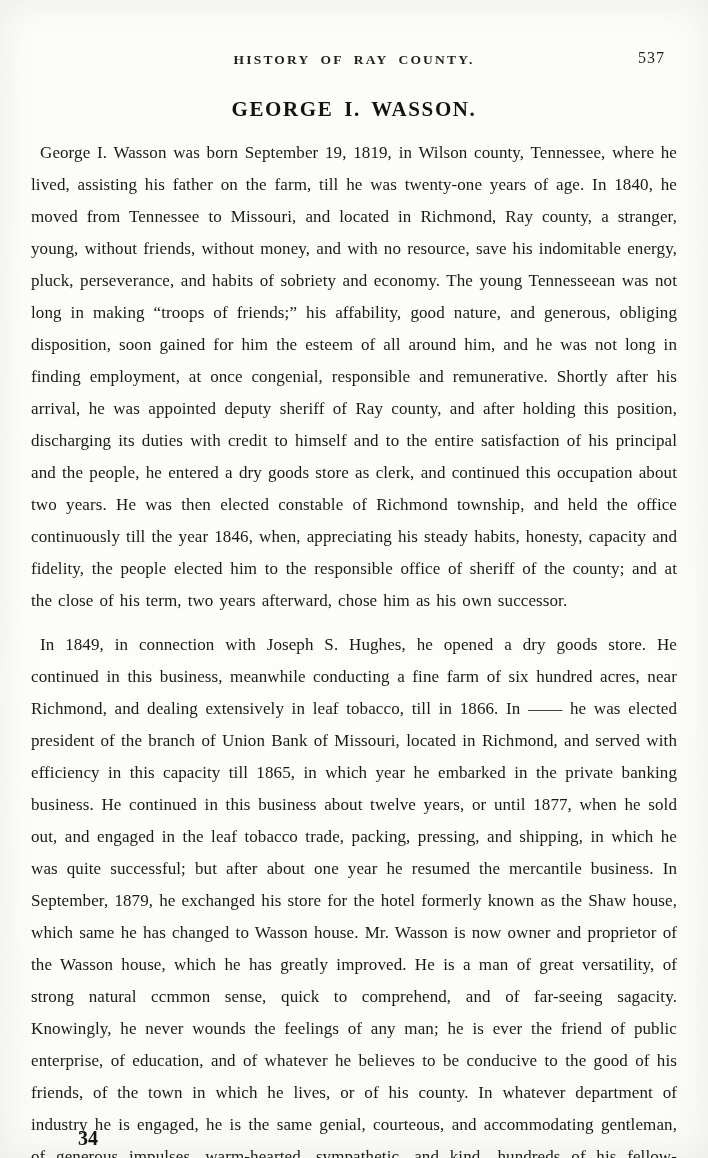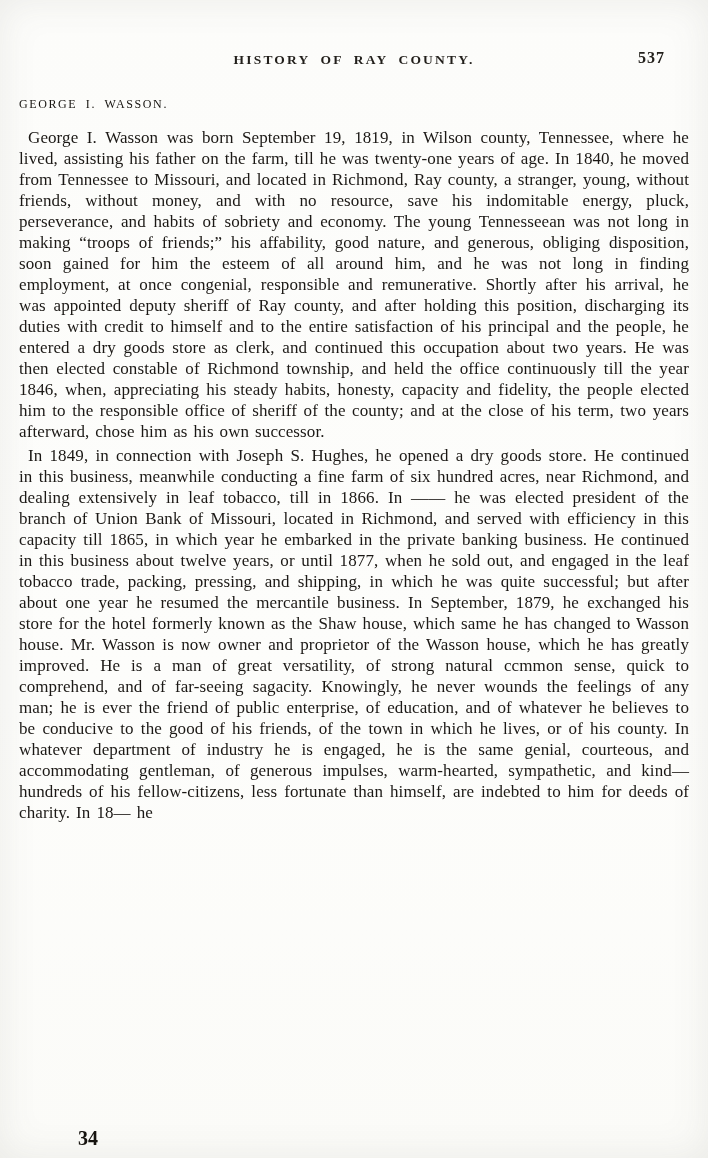--- a/index.html
+++ b/index.html
@@ -28,36 +28,37 @@
     letter-spacing: 2.2px;
     word-spacing: 5px;
     color: #221f1b;
     height: 20px;
   }
   .page-num {
     position: absolute;
     right: 24px;
     top: -3px;
     font-size: 16px;
-    font-weight: bold;
+    font-weight: normal;
     letter-spacing: 1px;
   }
   .article-title {
     margin: 25px 0 15px 0;
-    font-size: 12px;
-    font-weight: normal;
+    text-align: center;
+    font-size: 21px;
+    font-weight: bold;
     letter-spacing: 1.6px;
     word-spacing: 4px;
     color: #16130f;
   }
   .body-para {
-    margin: 0;
+    margin: 12px;
     text-align: justify;
     font-size: 17px;
-    line-height: 21px;
+    line-height: 32px;
     text-indent: 9px;
     word-spacing: 1.6px;
     letter-spacing: 0.1px;
     color: #1b1815;
   }
   .body-para + .body-para {
     margin-top: 3px;
   }
   .page-footer {
     position: absolute;

